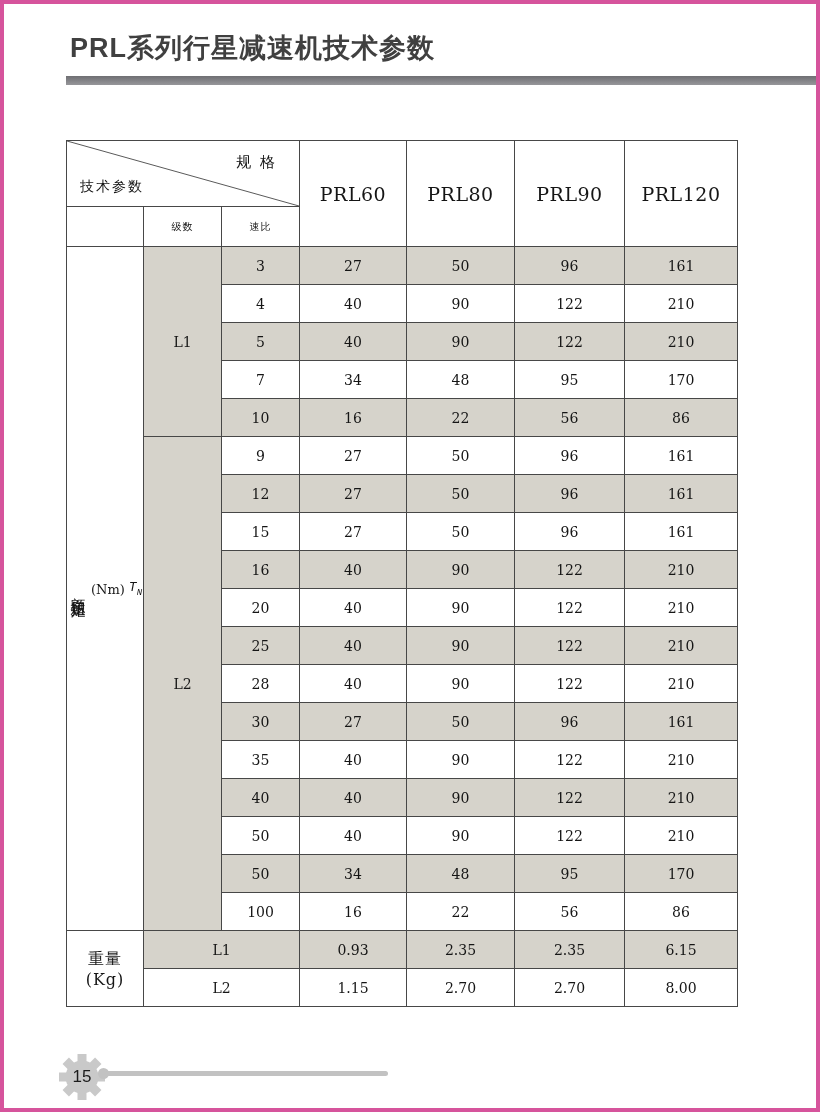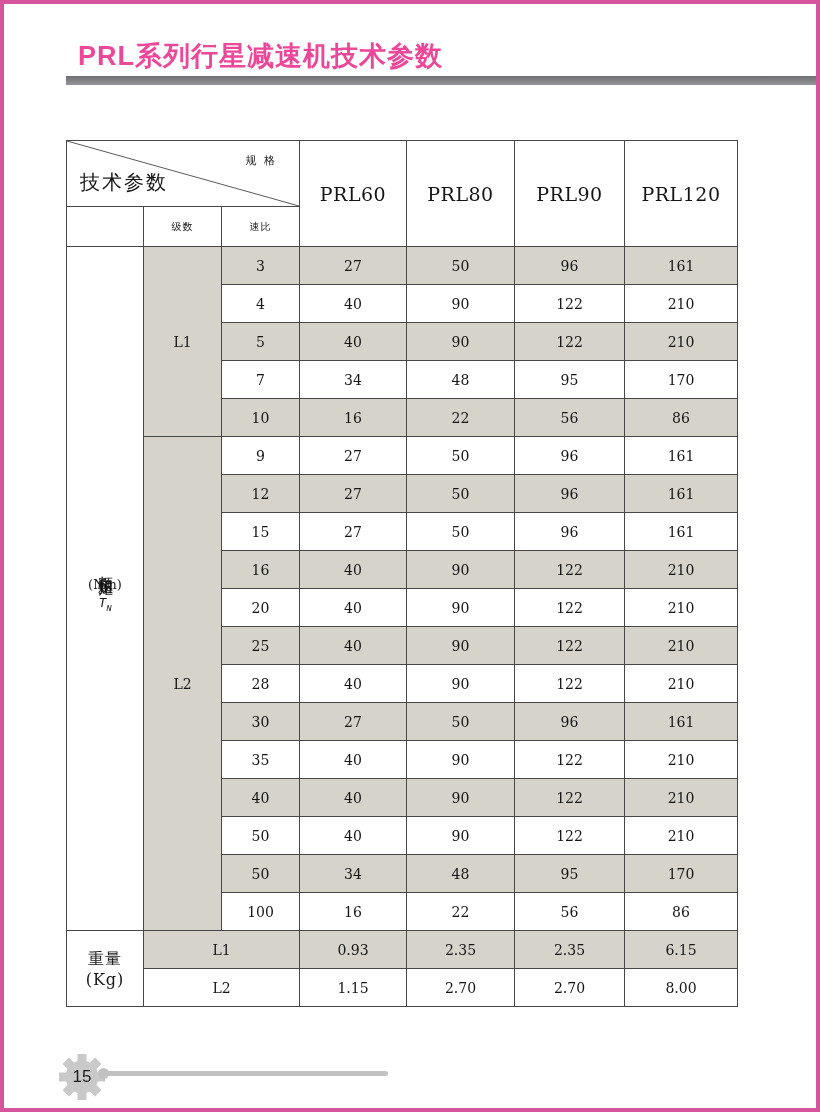--- a/index.html
+++ b/index.html
@@ -13,26 +13,26 @@
     overflow: hidden;
     font-family: "DejaVu Serif", "Liberation Serif", serif;
     color: #1d1d1d;
   }
 
   
   .page-title {
     position: absolute;
     left: 62px;
     top: 22px;
-    margin: 12px;
+    margin: 4px;
     font-family: "Liberation Sans", "DejaVu Sans", sans-serif;
     font-size: 27px;
     font-weight: bold;
     letter-spacing: 1px;
-    color: #ec4899;
+    color: #404040;
     white-space: nowrap;
   }
   .title-bar {
     position: absolute;
     left: 62px;
     right: 0;
     top: 72px;
     height: 9px;
     background: linear-gradient(#6f6f73, #96969a);
   }
@@ -71,36 +71,36 @@
   td.diag-cell svg {
     position: absolute;
     left: 0; top: 0;
     width: 100%; height: 100%;
     display: block;
   }
   .diag-top {
     position: absolute;
     top: 12px;
     right: 22px;
-    font-size: 11px;
+    font-size: 15px;
     letter-spacing: 2px;
     margin-left: 24px;
   }
   .diag-bottom {
     position: absolute;
     bottom: 10px;
     left: 13px;
-    font-size: 20px;
+    font-size: 14px;
     letter-spacing: 2px;
   }
 
   
   .torque-wrap {
     display: flex;
-    flex-direction: column;
+    flex-direction: row;
     align-items: center;
     justify-content: center;
     gap: 4px;
   }
   .vtext {
     writing-mode: vertical-rl;
     text-orientation: upright;
     font-size: 15px;
     letter-spacing: 2px;
   }

